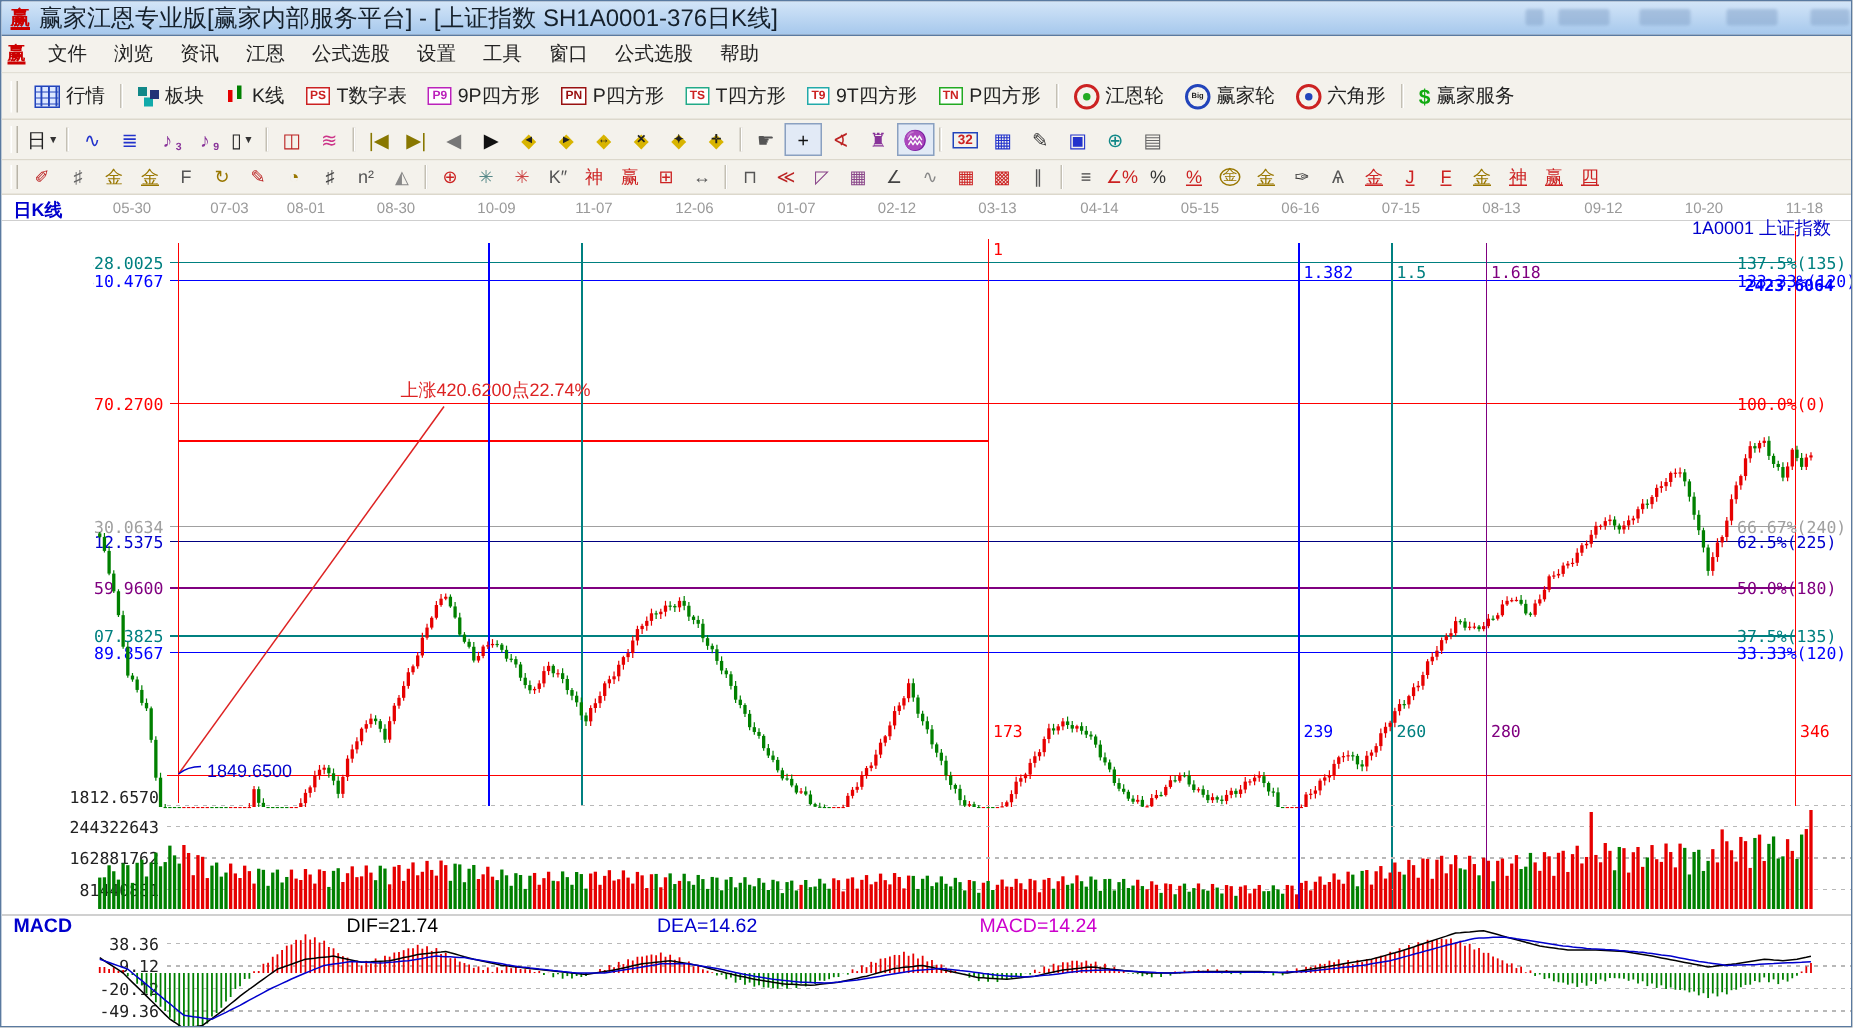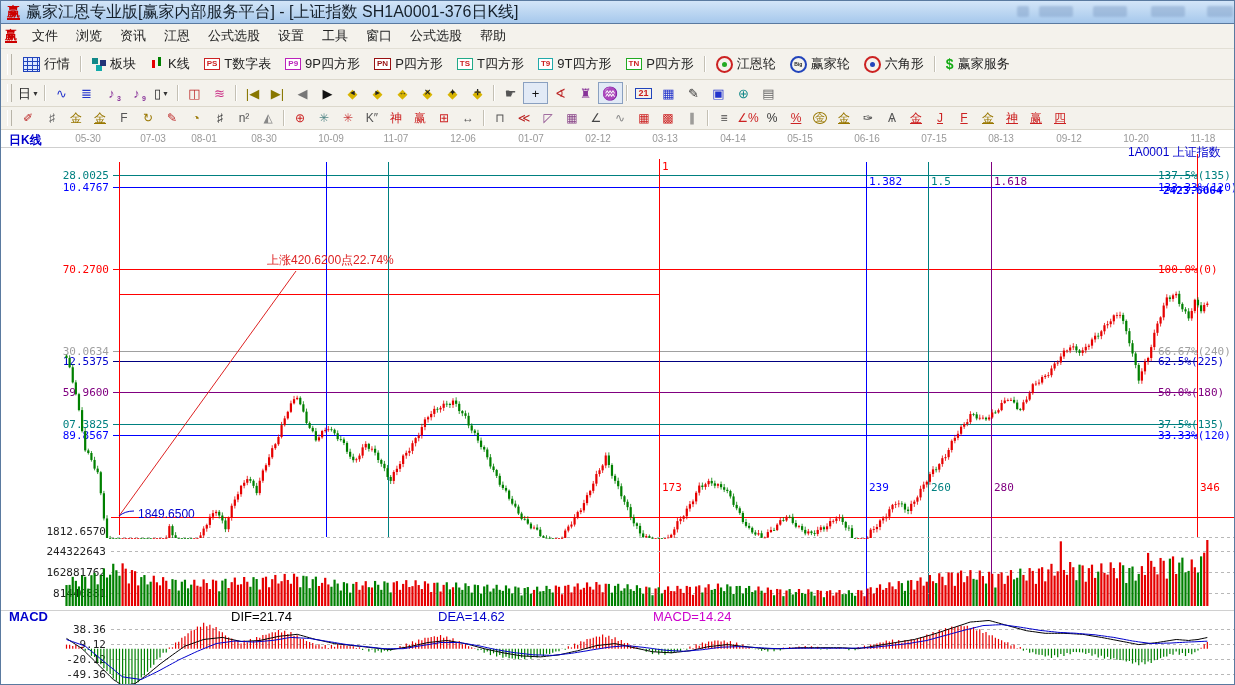--- a/index.html
+++ b/index.html
@@ -220,21 +220,21 @@
         <span class="g" style="color:#bb2222">∢</span>
       </span>
       <span class="tbtn">
         <span class="g" style="color:#883399">♜</span>
       </span>
       <span class="tbtn pressed">
         <span class="g" style="color:#118888">♒</span>
       </span>
       <span class="sep2"></span>
       <span class="tbtn">
-        <span class="g" style="color:#cc2222;border:1px solid #2244bb;padding:0 2px;font-size:9px;font-weight:bold">21</span>
+        <span class="g" style="color:#cc2222;border:1px solid #2244bb;padding:0 2px;font-size:9px;font-weight:bold">32</span>
       </span>
       <span class="tbtn">
         <span class="g" style="color:#2233cc">▦</span>
       </span>
       <span class="tbtn">
         <span class="g" style="color:#333">✎</span>
       </span>
       <span class="tbtn">
         <span class="g" style="color:#2233cc">▣</span>
       </span>

